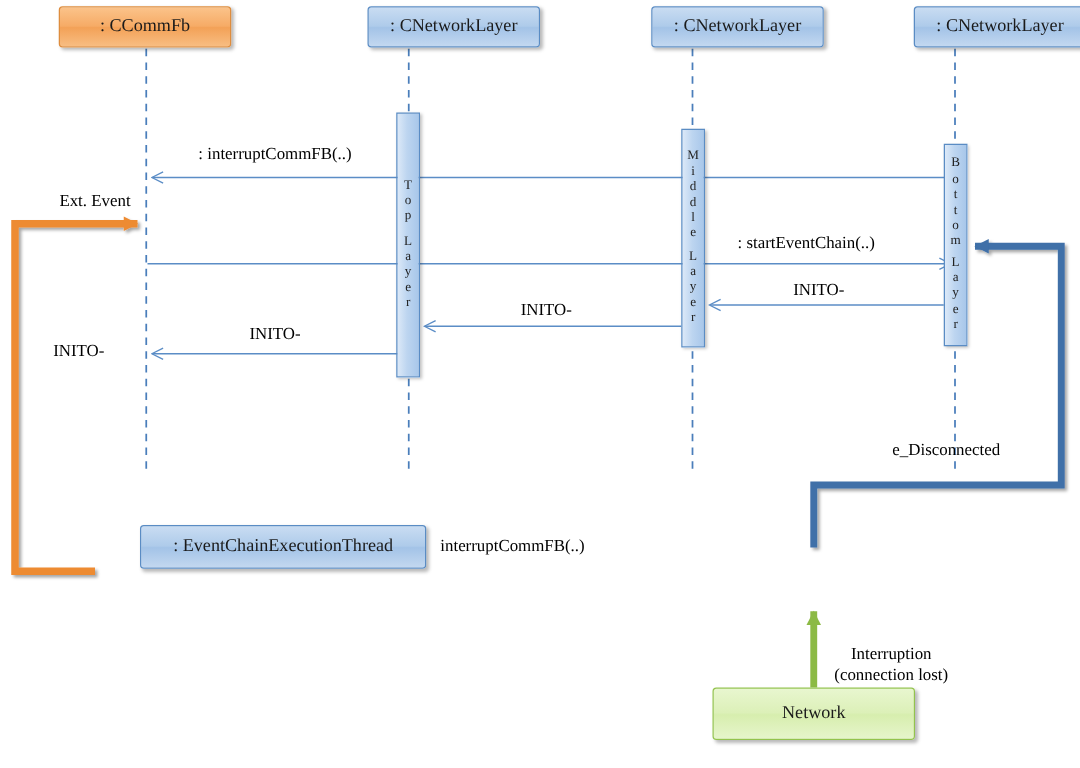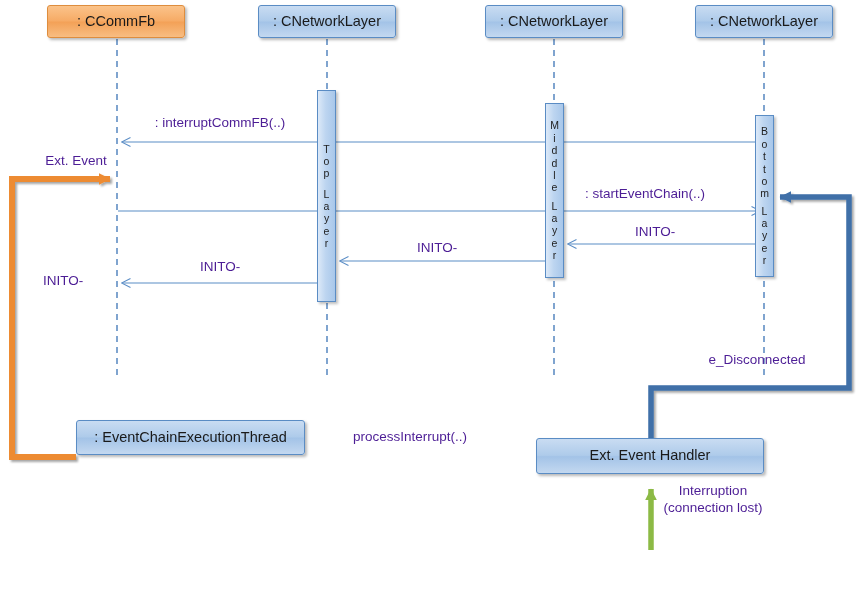--- a/index.html
+++ b/index.html
@@ -9,20 +9,21 @@
   }
   body {
     font-family: "Liberation Sans", sans-serif;
   }
   #canvas {
     position: relative;
     width: 864px;
     height: 614px;
     background: #ffffff;
     overflow: hidden;
+    font-family: Liberation Serif, serif;
   }
   svg.layer {
     position: absolute;
     left: 0;
     top: 0;
     width: 864px;
     height: 614px;
   }
   
   .pbox {
@@ -39,20 +40,21 @@
     line-height: 1.1;
     white-space: nowrap;
   }
   .pbox.orange {
     background: linear-gradient(to bottom, #fbc38a 0%, #f6ab66 48%, #f3a157 52%, #f8bd82 100%);
     border: 1px solid #de8d3e;
   }
   .pbox.blue {
     background: linear-gradient(to bottom, #c9dcf2 0%, #aecbea 48%, #a3c3e7 52%, #c3d8f0 100%);
     border: 1px solid #5a8cc4;
+    margin-left: 36px;
   }
   .pbox.green {
     background: linear-gradient(to bottom, #e8f6cf 0%, #dcf0b8 48%, #d7eeae 52%, #e6f5cb 100%);
     border: 1px solid #93c34d;
   }
   
   .abar {
     position: absolute;
     box-sizing: border-box;
     border: 1px solid #5a8cc4;
@@ -68,21 +70,21 @@
     letter-spacing: 0;
   }
   .abar .ch {
     display: block;
     text-align: center;
   }
   
   .lbl {
     position: absolute;
     font-size: 13.5px;
-    color: #4c1d95;
+    color: #000000;
     white-space: nowrap;
     line-height: 1.25;
   }
   .lbl.c { transform: translateX(-50%); text-align: center; }
 </style>
 </head>
 <body>
 
 <div id="canvas">
 
@@ -197,29 +199,29 @@
   <div class="lbl c" style="left:437px; top:240px;">INITO-</div>
 
   <div class="lbl c" style="left:220px; top:259px;">INITO-</div>
 
   <div class="lbl c" style="left:76px; top:153px;text-align:center;">Ext. Event</div>
 
   <div class="lbl c" style="left:63px; top:273px;">INITO-</div>
 
   <div class="lbl c" style="left:757px; top:352px;">e_Disconnected</div>
 
-  <div class="lbl c" style="left:410px; top:429px;">processInterrupt(..)</div>
-
-  <div class="lbl c" style="left:713px; top:483px; text-align:center;">
+  <div class="lbl c" style="left:410px; top:429px;">interruptCommFB(..)</div>
+
+  <div class="lbl c" style="left:713px; top:515px; text-align:center;">
     <span>Interruption</span><br>
     <span>(connection lost)</span>
   </div>
 
   <div class="pbox blue" style="left:76px;  top:420px; width:229px; height:35px;align-items:center;">
     <span>: EventChainExecutionThread</span>
   </div>
 
-  <div class="pbox blue" style="left:536px; top:438px; width:228px; height:36px;">
-    <span>Ext. Event Handler</span>
-  </div>
-
+
+  <div class="pbox green" style="left:570px; top:550px; width:162px; height:42px;">
+    <span>Network</span>
+  </div>
 
 </div>
 
 </body></html>

